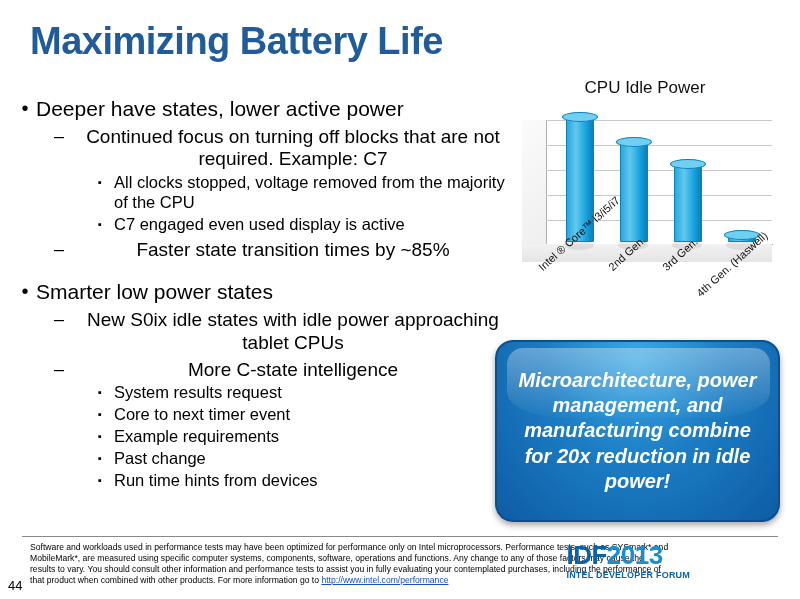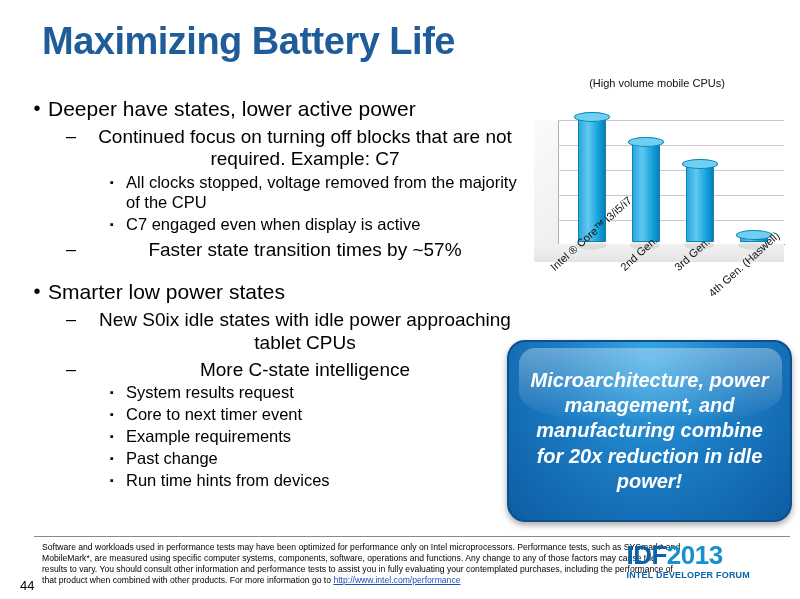--- a/index.html
+++ b/index.html
@@ -10,24 +10,23 @@
     width: 800px;
     height: 599px;
     background: #ffffff;
     font-family: "Liberation Sans", sans-serif;
     color: #000000;
     overflow: hidden;
     position: relative;
   }
   .slide {
     position: absolute;
-    left: 12px; top: 0;
+    left: 0; top: 0;
     width: 712px;
     height: 599px;
-    padding-left: 48px;
   }
   .title {
     position: absolute;
     left: 30px;
     top: 20px;
     font-size: 38px;
     font-weight: bold;
     color: #1F5C99;
     letter-spacing: -0.5px;
   }
@@ -288,26 +287,26 @@
       <span class="text">Continued focus on turning off blocks that are not required.  Example: C7</span>
     </div>
 
     <div class="lvl3">
       <span class="bullet">▪</span>
       <span class="text">All clocks stopped, voltage removed from the majority of the CPU</span>
     </div>
 
     <div class="lvl3">
       <span class="bullet">▪</span>
-      <span class="text">C7 engaged even when display is active</span>
+      <span class="text">C7 engaged even used display is active</span>
     </div>
 
     <div class="lvl2">
       <span class="bullet">–</span>
-      <span class="text">Faster state transition times by ~57%</span>
+      <span class="text">Faster state transition times by ~85%</span>
     </div>
 
     <div class="gap"></div>
 
     <div class="lvl1">
       <span class="bullet">•</span>
       <span class="text">Smarter low power states</span>
     </div>
 
     <div class="lvl2">
@@ -337,21 +336,21 @@
       <span class="text">Past change</span>
     </div>
     <div class="lvl3">
       <span class="bullet">▪</span>
       <span class="text">Run time hints from devices</span>
     </div>
 
   </div>
 
   <div class="chart-wrap">
-    <div class="chart-subtitle">(High volume mobile CPUs)</div>
+    <div class="chart-title">CPU Idle Power</div>
 
     <div class="plot">
       <div class="sidewall"></div>
       <div class="backwall"></div>
       <div class="gridline" style="top:0px;"></div>
       <div class="gridline" style="top:25px;"></div>
       <div class="gridline" style="top:50px;"></div>
       <div class="gridline" style="top:75px;"></div>
       <div class="gridline" style="top:100px;"></div>
       <div class="floor"></div>

